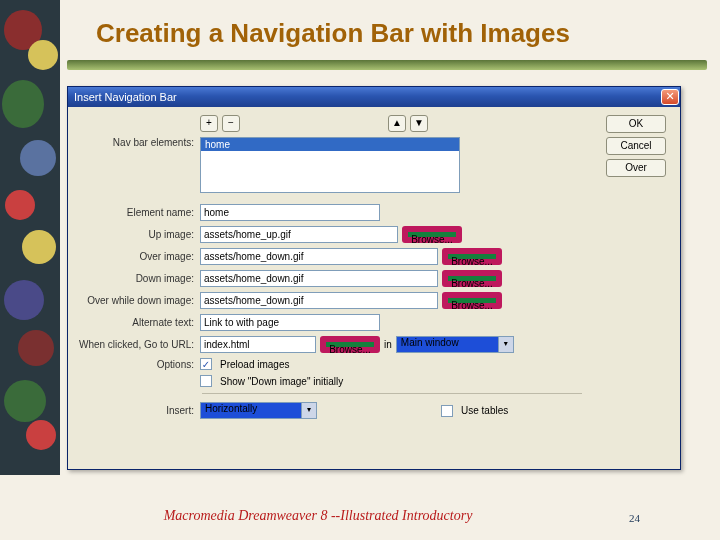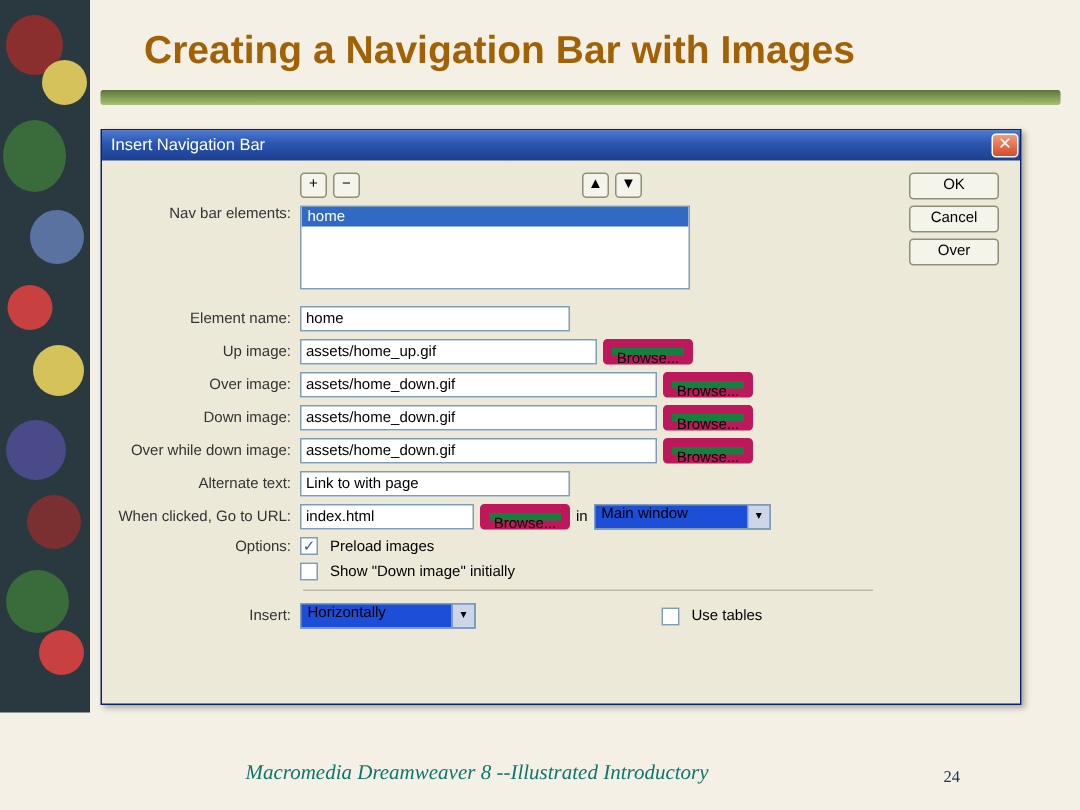--- a/index.html
+++ b/index.html
@@ -187,21 +187,21 @@
   .hr { border:none; border-top:1px solid #bdbaa8; margin:6px 0 8px 130px; width:380px;}
 
   .footer-text {
     position:absolute;
     left:0; width:636px;
     bottom:16px;
     text-align:center;
     font-family: "Times New Roman", serif;
     font-style: italic;
     font-size: 14px;
-    color: #0f766e;
+    color: #b91c1c;
   }
   .slide-num {
     position:absolute;
     right:80px; bottom:16px;
     font-family:"Times New Roman",serif;
     font-size:11px;
     color:#1b3556;
   }
 </style>
 </head>

